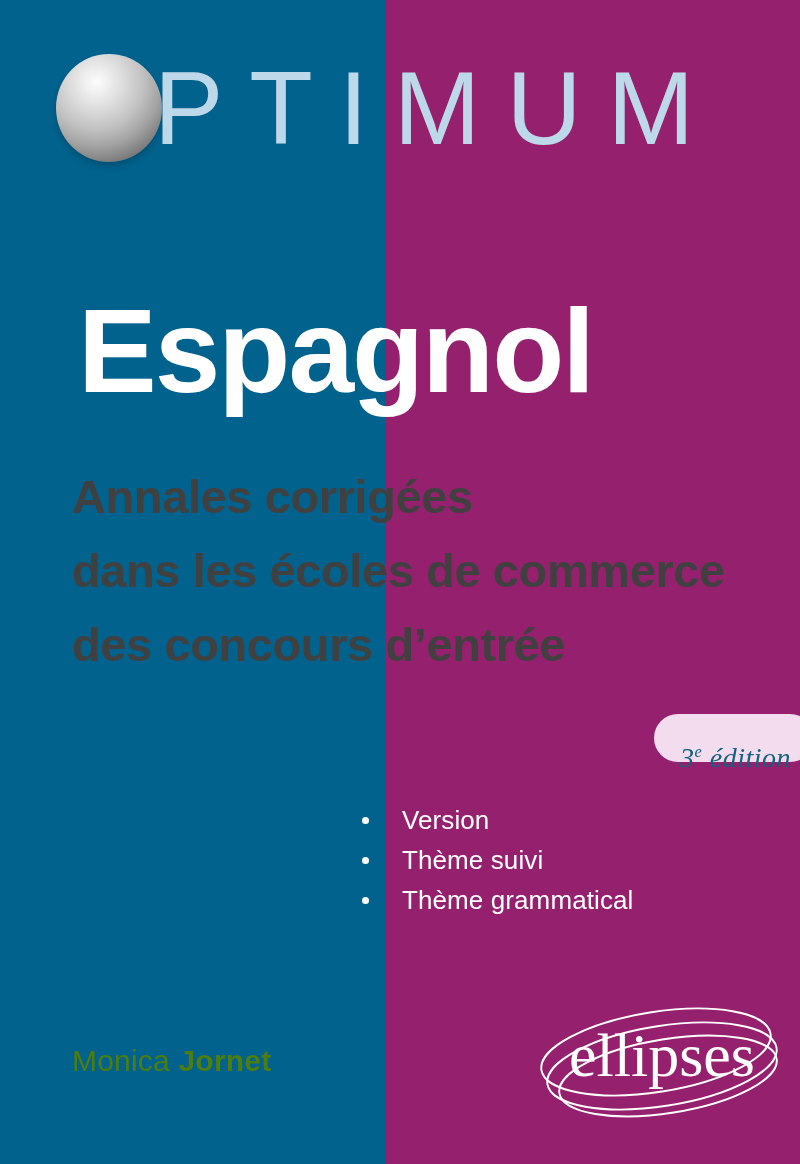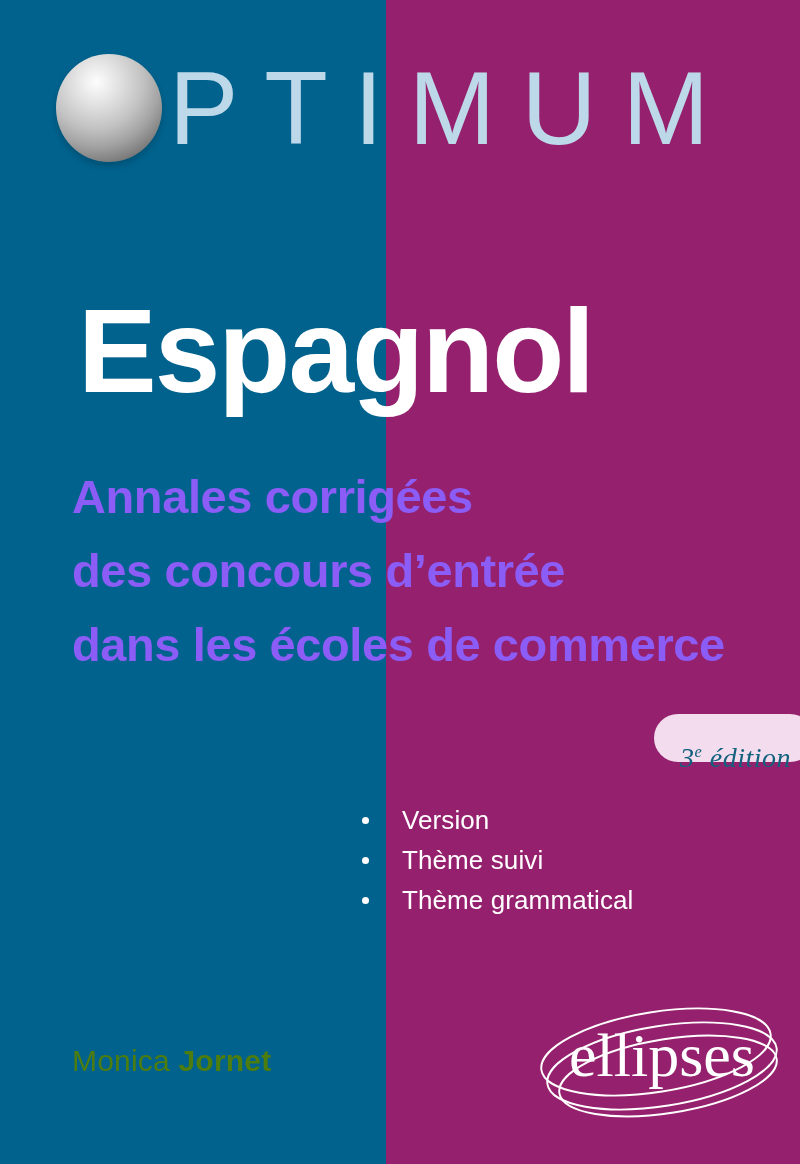--- a/index.html
+++ b/index.html
@@ -45,21 +45,21 @@
         #dcdcdc 26%,
         #c2c2c2 45%,
         #a3a3a3 62%,
         #7d7d7d 78%,
         #4d4d4d 92%,
         #2a2a2a 100%);
     box-shadow: 0 4px 6px rgba(0,0,0,0.18);
   }
   #series-wordmark {
     position:absolute;
-    left:169px; top:50px;
+    left:154px; top:50px;
     height:116px;
     display:flex; align-items:center;
     font-family:"Liberation Sans", sans-serif;
     font-size:104px;
     font-weight:400;
     letter-spacing:26px;
     color:#bdd8e8;
     line-height:1;
     white-space:nowrap;
   }
@@ -78,21 +78,21 @@
 
   
   #subtitle {
     position:absolute;
     left:72px; top:460px;
     width:720px;
   }
   #subtitle .sub-line {
     font-size:47px;
     font-weight:600;
-    color:#8b5cf6;
+    color:#404040;
     line-height:74px;
     letter-spacing:-0.4px;
     white-space:nowrap;
   }
 
   
   #edition-badge {
     position:absolute;
     left:654px; top:714px;
     width:160px; height:48px;
@@ -174,22 +174,22 @@
 
   <div id="series-banner">
     <div id="series-sphere"></div>
     <div id="series-wordmark">PTIMUM</div>
   </div>
 
   <div id="book-title">Espagnol</div>
 
   <div id="subtitle">
     <div class="sub-line">Annales corrigées</div>
+    <div class="sub-line">dans les écoles de commerce</div>
     <div class="sub-line">des concours d’entrée</div>
-    <div class="sub-line">dans les écoles de commerce</div>
   </div>
 
   <div id="edition-badge">
     <span class="edition-text"><span>3</span><sup>e</sup><span> édition</span></span>
   </div>
 
   <div id="feature-list">
     <div class="feature-item">
       <span class="feature-bullet"></span>
       <span class="feature-label">Version</span>

